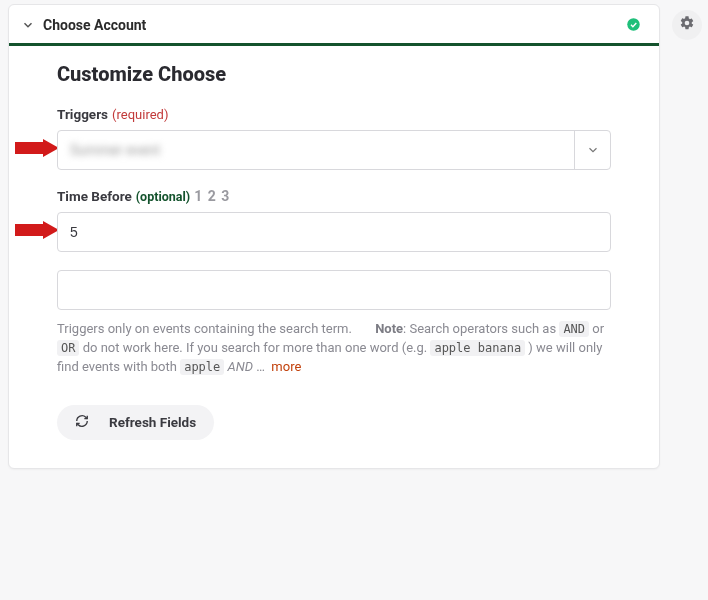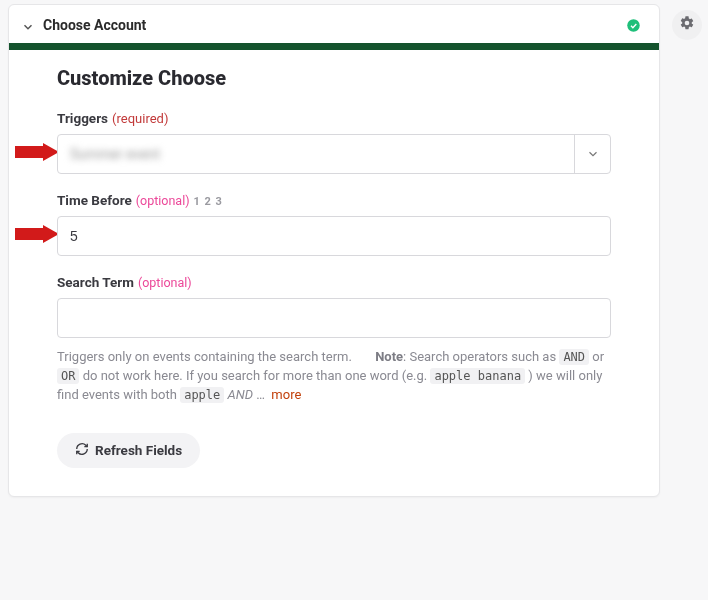--- a/index.html
+++ b/index.html
@@ -31,34 +31,34 @@
     top: 4px;
     width: 652px;
     background: #fff;
     border: 1px solid #e6e6e8;
     border-radius: 6px;
     box-shadow: 0 1px 2px rgba(0,0,0,0.04);
     padding-bottom: 28px;
   }
   .choose-row {
     display: flex;
-    align-items: flex-end;
+    align-items: flex-start;
     padding: 12px 18px 10px 12px;
-    border-bottom: 7px solid #14532d;
+    border-bottom: 3px solid #14532d;
   }
   .chev { width: 14px; height: 14px; margin-right: 8px; }
   .choose-title { font-weight: 700; font-size: 14px; flex: 1; color: #2b2b2b; }
   .check { width: 15px; height: 15px; }
   .content { padding: 16px 48px 0 48px; position: relative; }
   .section-title { font-weight: 800; font-size: 20px; margin-bottom: 20px; color: #2a2a30; }
   .field { margin-bottom: 18px; position: relative; }
   .label { font-size: 13.5px; font-weight: 700; color: #3a3a40; margin-bottom: 8px; }
-  .hint { font-weight: 400; color: #ec4899; font-size: 12.5px; margin-left: 4px; }
+  .hint { font-weight: 700; color: #14532d; font-size: 12.5px; margin-left: 4px; }
   .req { color: #c23a3a; font-size: 13px; font-weight: 400; margin-left: 4px; }
-  .sample { color:#9a9aa0; font-size:11px; margin-left:4px; letter-spacing:1px; }
+  .sample { color:#9a9aa0; font-size:14px; margin-left:4px; letter-spacing:1px; }
   .select, .input {
     width: 100%;
     border: 1px solid #d8d8dc;
     border-radius: 4px;
     height: 40px;
     display: flex;
     align-items: center;
     padding: 0 12px;
     font-size: 14px;
     background: #fff;
@@ -99,21 +99,21 @@
     padding: 1px 4px;
     border-radius: 3px;
     font-size: 12px;
     color: #555;
   }
   .help em { font-style: italic; }
   .more { font-weight: 400; color: #c2410c; }
   .refresh-btn {
     display: inline-flex;
     align-items: center;
-    gap: 6px;
+    gap: 20px;
     background: #f3f3f5;
     border-radius: 20px;
     padding: 9px 18px;
     font-size: 13.5px;
     font-weight: 700;
     color: #3a3a40;
     cursor: pointer;
     margin-top: 10px;
   }
   .refresh-btn svg { width: 14px; height: 14px; }
@@ -190,23 +190,20 @@
       </div>
       <div class="input">
         <input type="text" value="5" style="">
       </div>
     </div>
 
     
 
     
     <div class="field">
-      <div class="label">
-        <span>Search Term</span><span class="hint">(optional)</span>
-      </div>
       <div class="input">
         <input type="text" value="" style="">
       </div>
       <p class="help">
         <span>Triggers only on events containing the search term. </span><strong>Note</strong><span>: Search operators such as </span><code>AND</code><span> or </span><code>OR</code><span> do not work here. If you search for more than one word (e.g. </span><code>apple banana</code><span> ) we will only find events with both </span><code>apple</code><em> AND </em><span>…</span>&nbsp;&nbsp;<span class="more">more</span>
       </p>
     </div>
 
     <div class="refresh-btn">
       <span>

